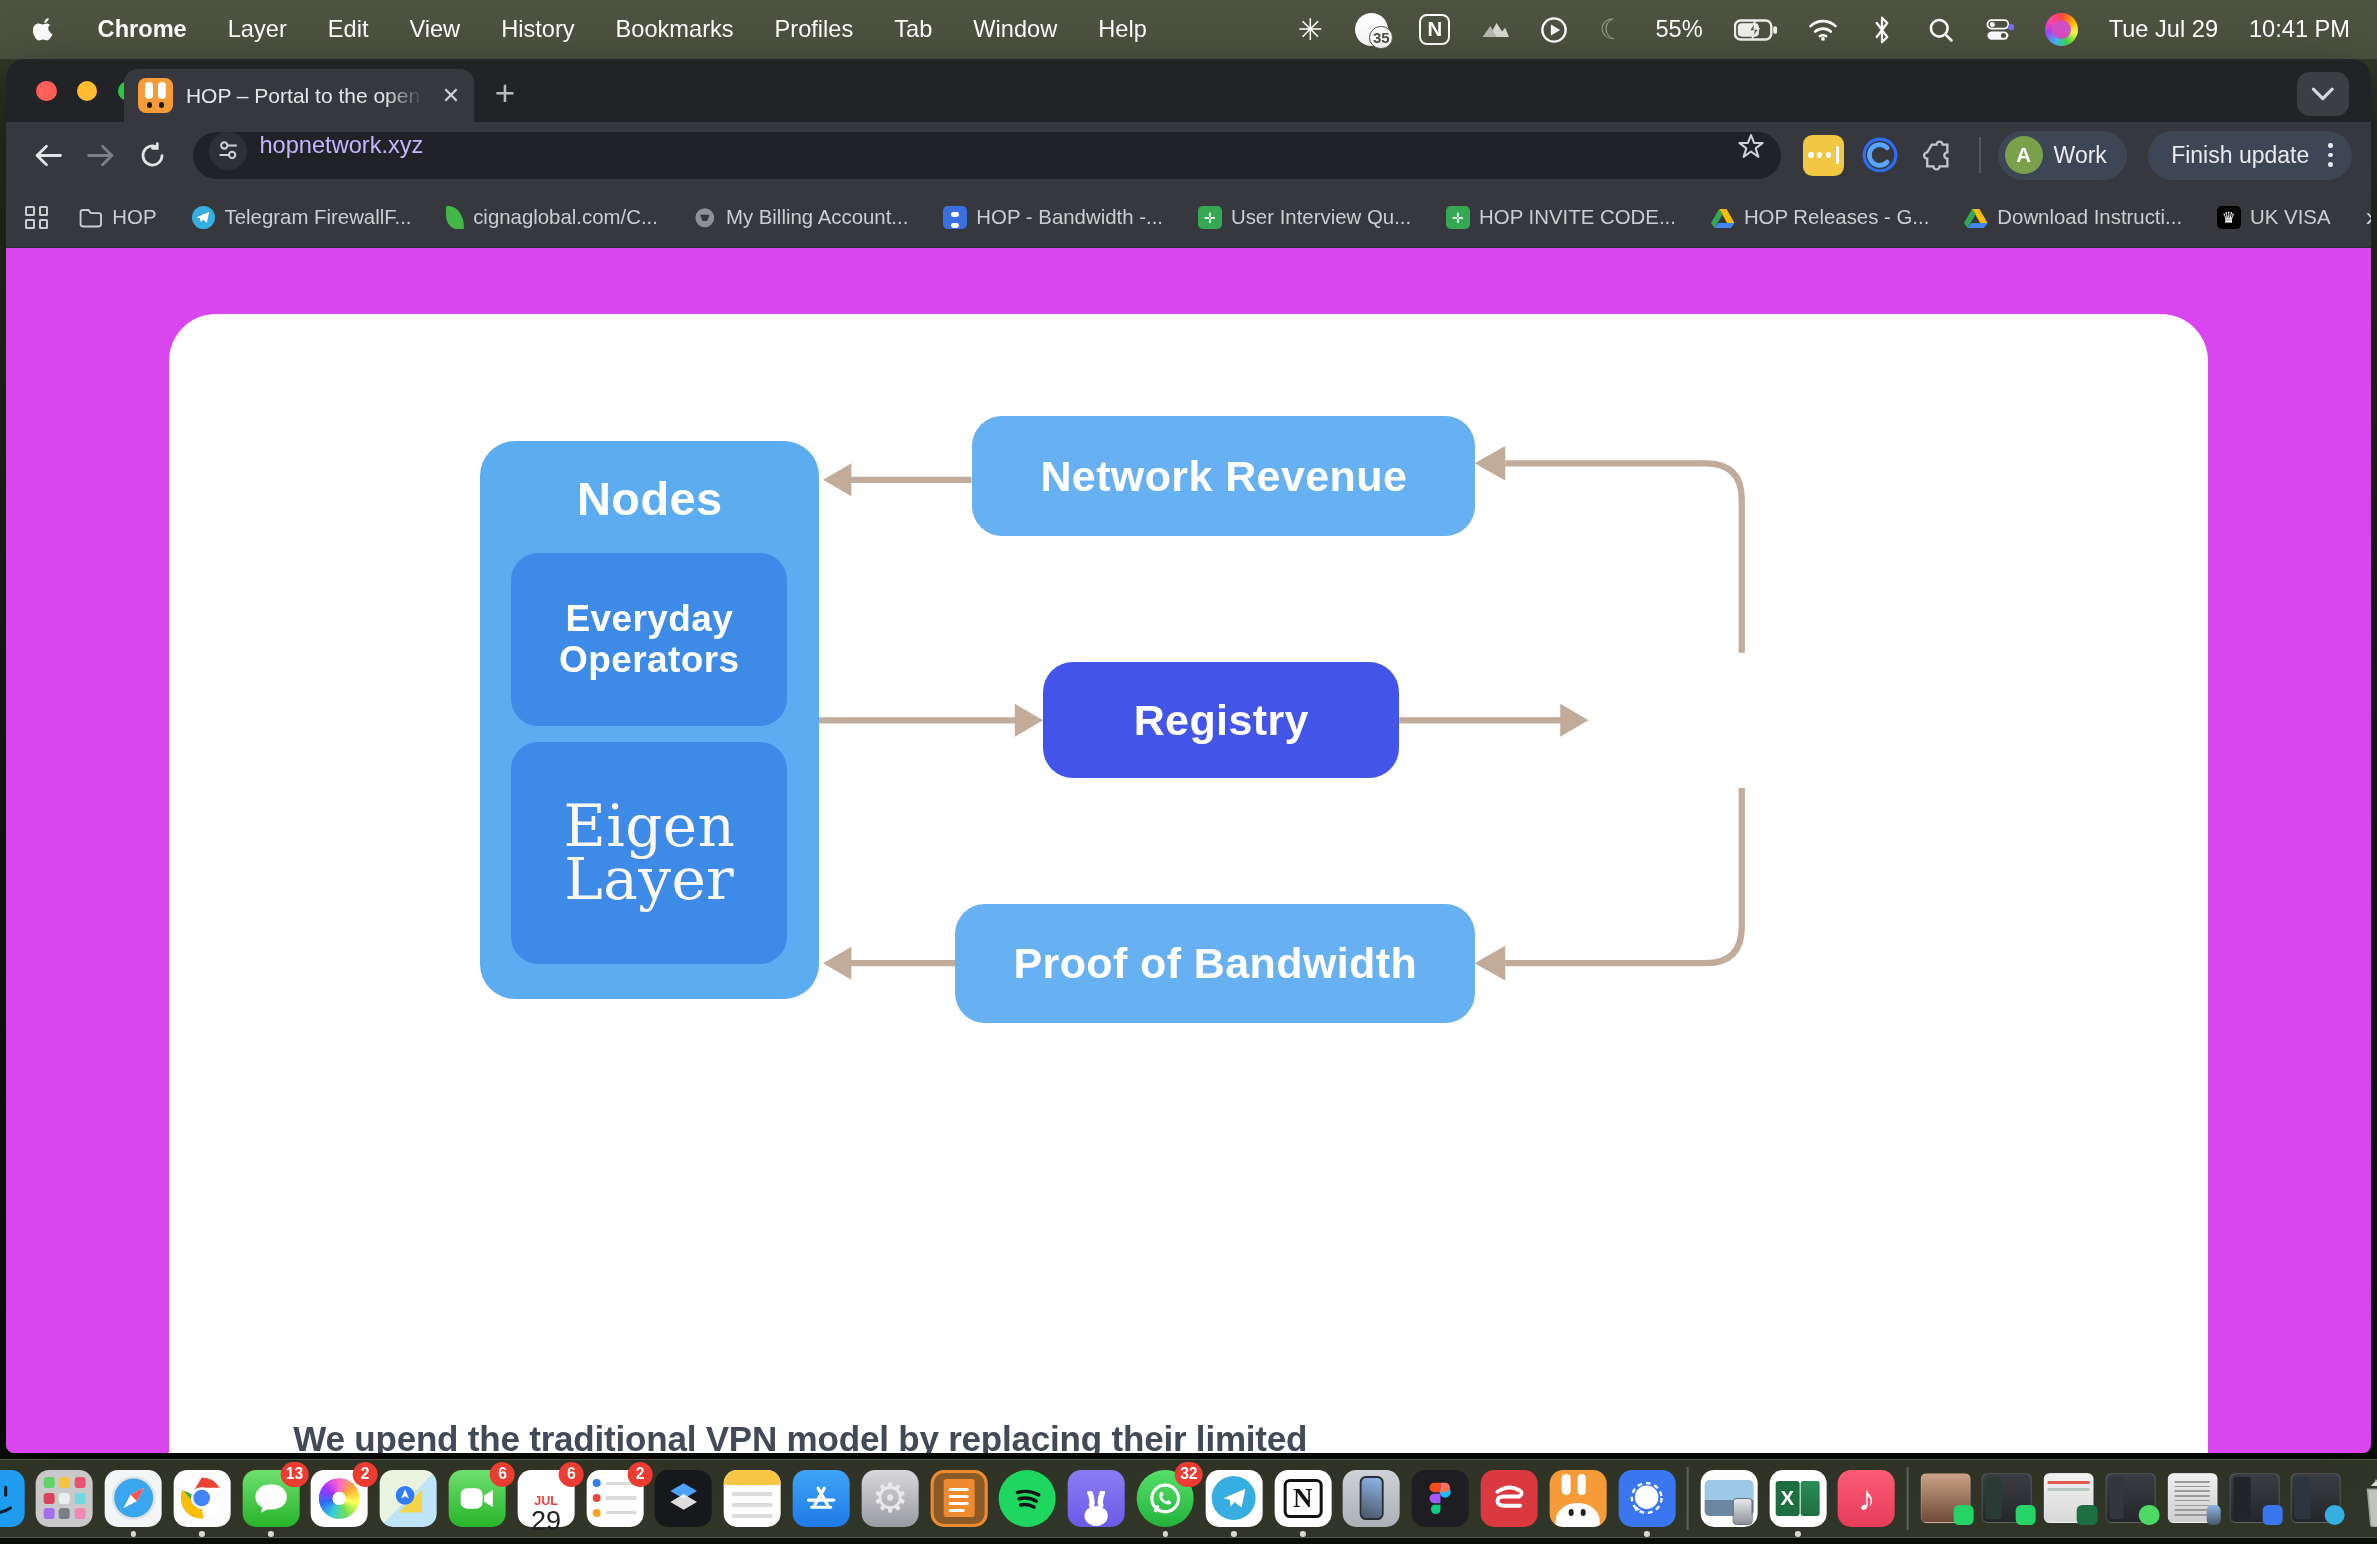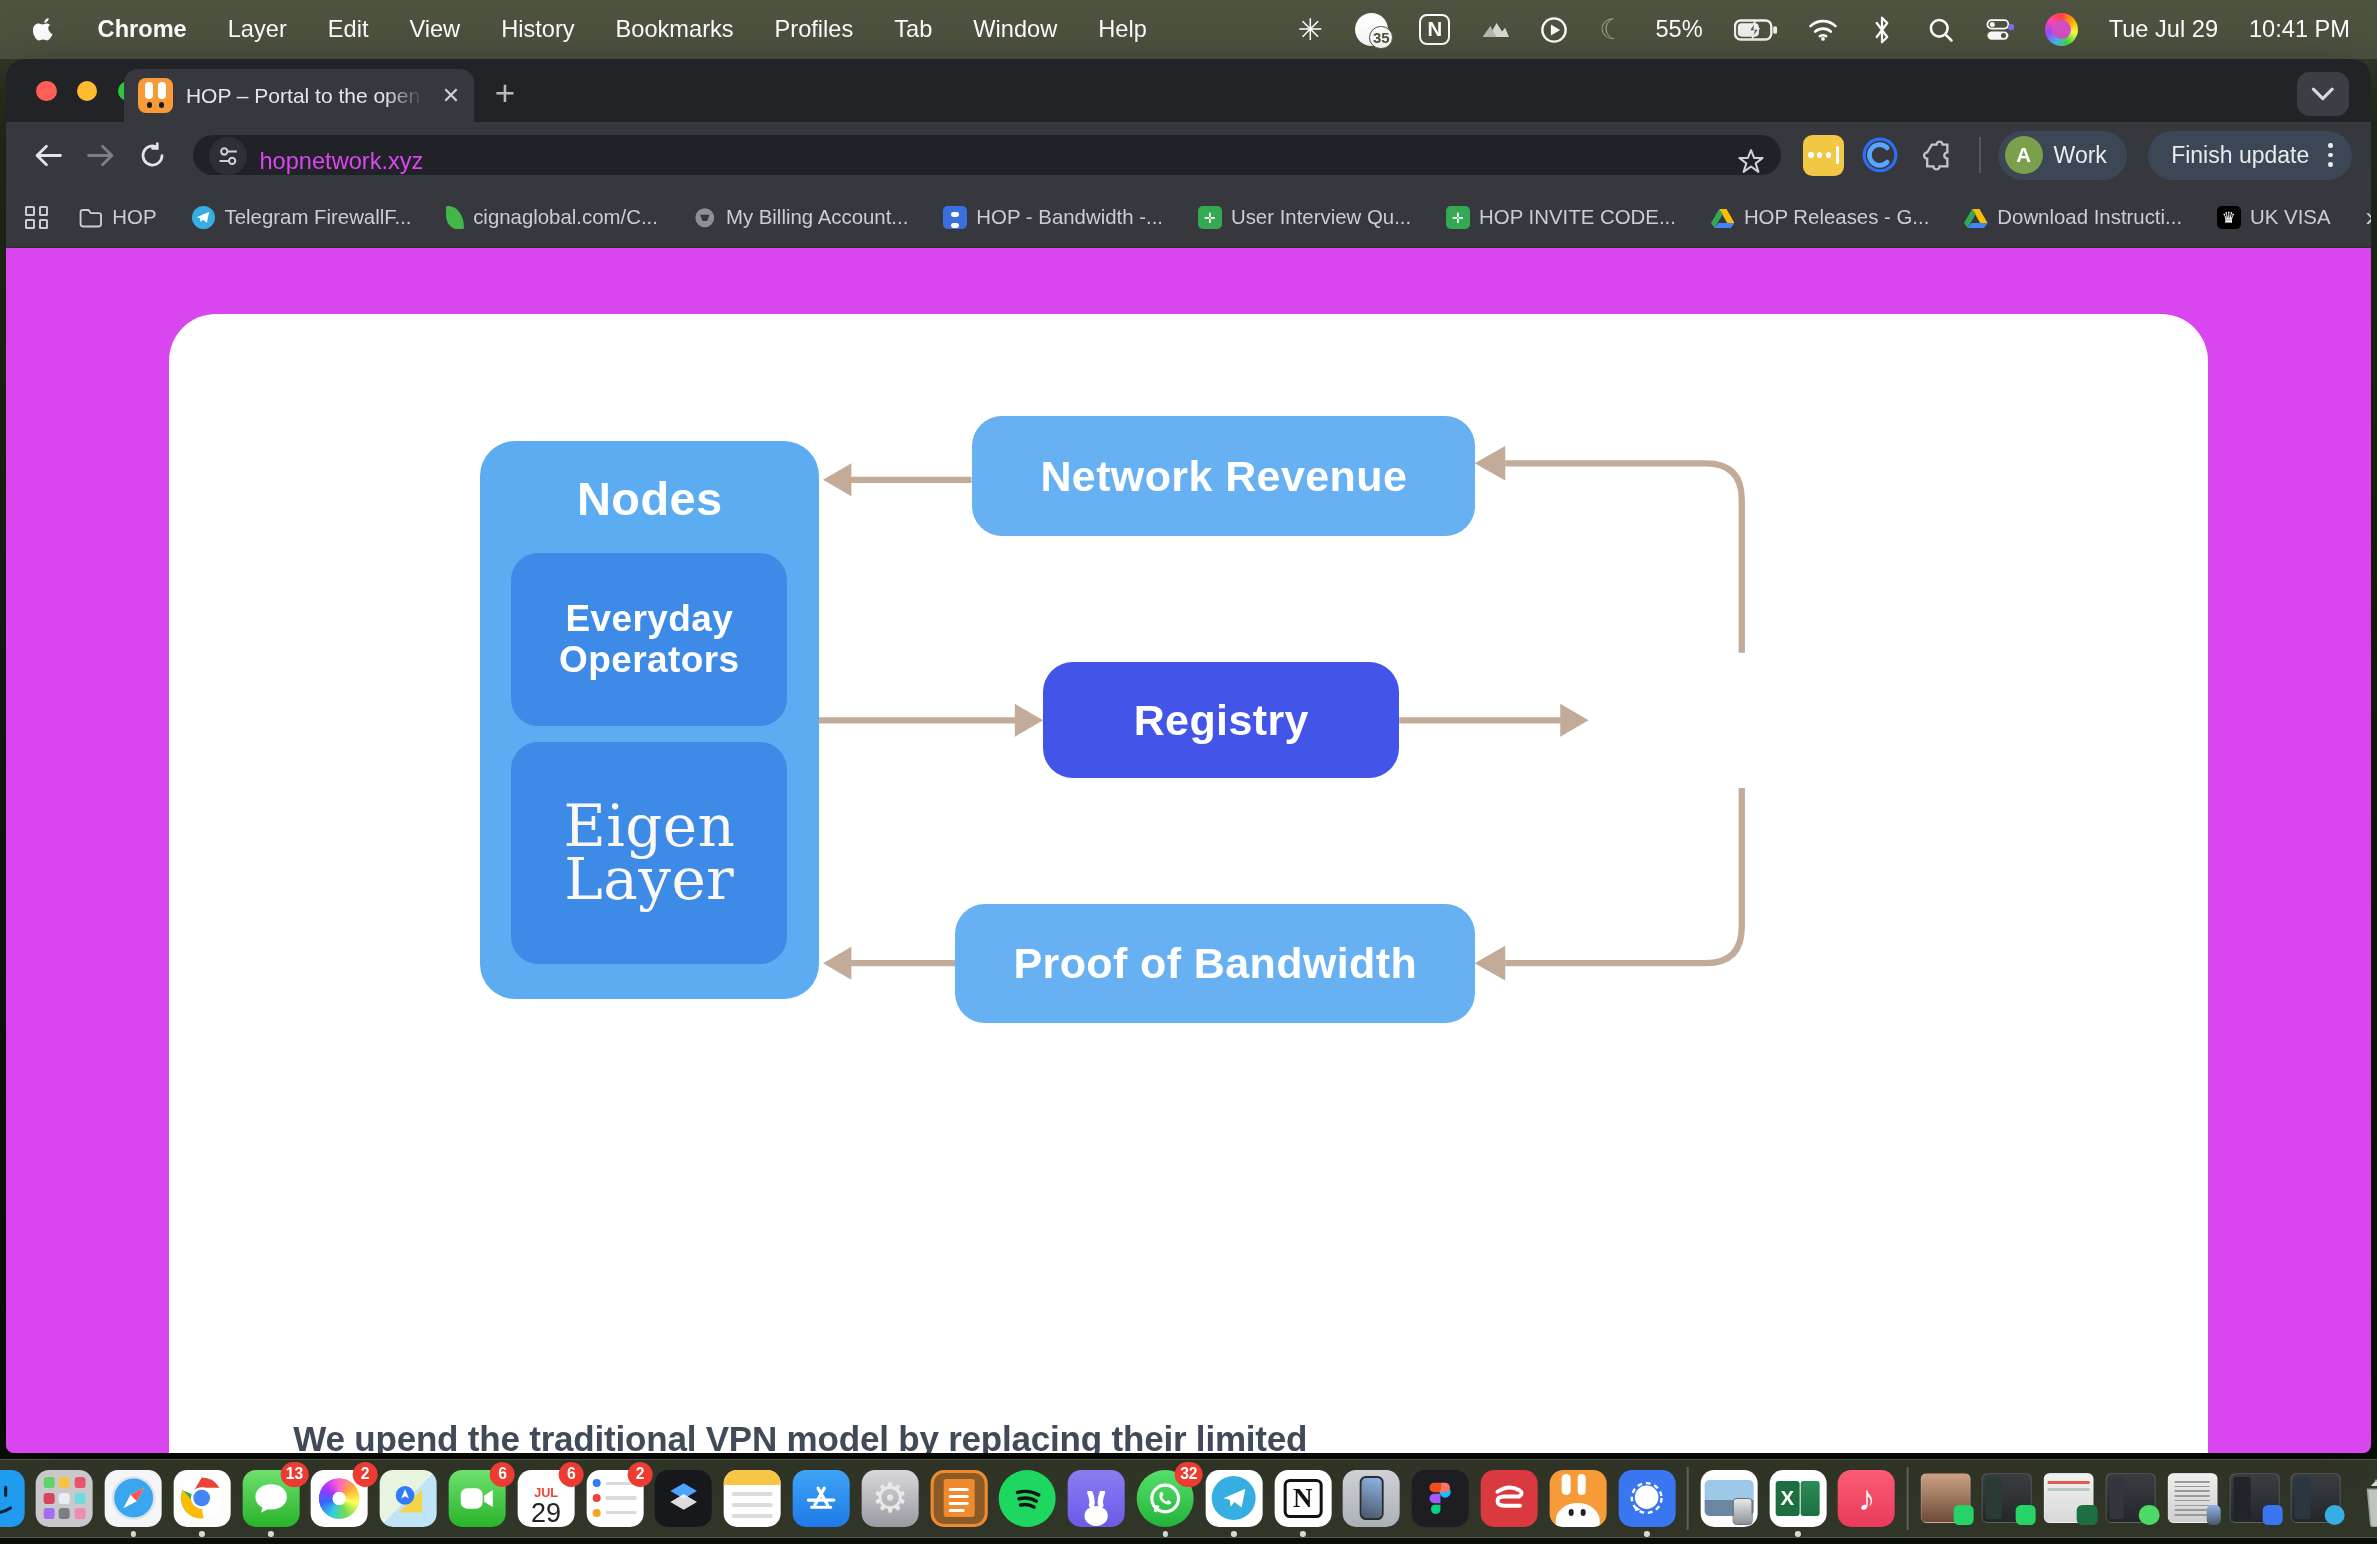--- a/index.html
+++ b/index.html
@@ -37,22 +37,22 @@
   .favicon i.e1{ left:7px; } .favicon i.e2{ left:19.7px; }
   .favicon b{ position:absolute; bottom:5.5px; width:5.5px; height:5.5px; background:#1c1c1c; border-radius:50%; }
   .favicon b.y1{ left:8.6px; } .favicon b.y2{ left:20.4px; }
   .tab-close { font-size:22px; color:#cfd1d4; flex:0 0 auto; }
   .newtab { color:#b9bbbf; font-size:35px; font-weight:300; margin-left:20.4px; padding-bottom:9.4px; }
   .tab-search-btn { position:absolute; right:22px; top:12.6px; width:52px; height:44px; border-radius:12.6px; background:#3c3e44;
     color:#d6d8db; display:flex; align-items:center; justify-content:center; }
 
   .toolbar { height:66px; background:#36383d; display:flex; align-items:center; padding:0 19px; gap:6.3px; }
   .navico { width:46px; height:46px; display:flex; align-items:center; justify-content:center; border-radius:50%; }
-  .omnibox { flex:1; height:40px; margin:0 11px; background:#202227; border-radius:23.6px; display:flex; align-items:flex-end;
-    color:#d946ef; font-size:23.6px; padding:0 15.7px; gap:6.3px; }
+  .omnibox { flex:1; height:47px; margin:0 11px; background:#202227; border-radius:23.6px; display:flex; align-items:flex-start;
+    color:#c4b5fd; font-size:23.6px; padding:0 15.7px; gap:6.3px; }
   .tune-circ { width:38px; height:38px; border-radius:50%; background:#2e3036; display:flex; align-items:center; justify-content:center; }
   .omnibox .url { flex:1; padding-left:6.3px; }
   .ext { width:41px; height:41px; display:flex; align-items:center; justify-content:center; border-radius:9.4px; margin:0 4.7px; }
   .ext.yellow { background:#f2c744; }
   .dotbar { display:flex; gap:3.1px; align-items:center; }
   .dotbar i { width:5.5px; height:5.5px; border-radius:50%; background:#fff; }
   .dotbar b { width:3.1px; height:17.3px; background:#fff; border-radius:1.6px; margin-left:1.6px; }
   .sep-v { width:1.6px; height:36px; background:#54565c; margin:0 11px; }
   .pill { height:49px; border-radius:24.4px; background:#3c4654; color:#e8eaee; display:flex; align-items:center; font-size:23px; }
   .pill.profile { padding:0 20.4px 0 6.3px; gap:11px; margin-right:14px; }
@@ -442,21 +442,21 @@
     </div>
   <div class="dk" style="background:linear-gradient(180deg,#6ee06e,#28b32a); display:flex;align-items:center;justify-content:center;">
       <span class="badge">6</span>
       <svg width="35" height="25" viewBox="0 0 44 32">
         <rect x="1" y="3" width="28" height="26" rx="8" fill="#fff"></rect>
         <path d="M31 12 L42 5 v22 l-11 -7 Z" fill="#fff"></path>
       </svg>
     </div>
   <div class="dk" style="background:#fff; text-align:center;">
       <span class="badge">6</span>
-      <div style="color:#e8453c; font-size:12.6px; font-weight:700; margin-top:16px;">JUL</div>
+      <div style="color:#e8453c; font-size:12.6px; font-weight:700; margin-top:24px;">JUL</div>
       <div style="color:#222; font-size:27px; font-weight:400; line-height:1;">29</div>
     </div>
   <div class="dk" style="background:#fff; padding:7.9px 6.3px;">
       <span class="badge">2</span>
       <div style="display:flex;align-items:center;gap:4.7px;margin-top:1.6px;">
         <i style="width:7.9px;height:7.9px;border-radius:50%;background:#2f7cf6;"></i>
         <i style="flex:1;height:3.1px;background:#d9dadc;border-radius:1.6px;"></i>
       </div>
       <div style="display:flex;align-items:center;gap:4.7px;margin-top:7px;">
         <i style="width:7.9px;height:7.9px;border-radius:50%;background:#e8453c;"></i>

